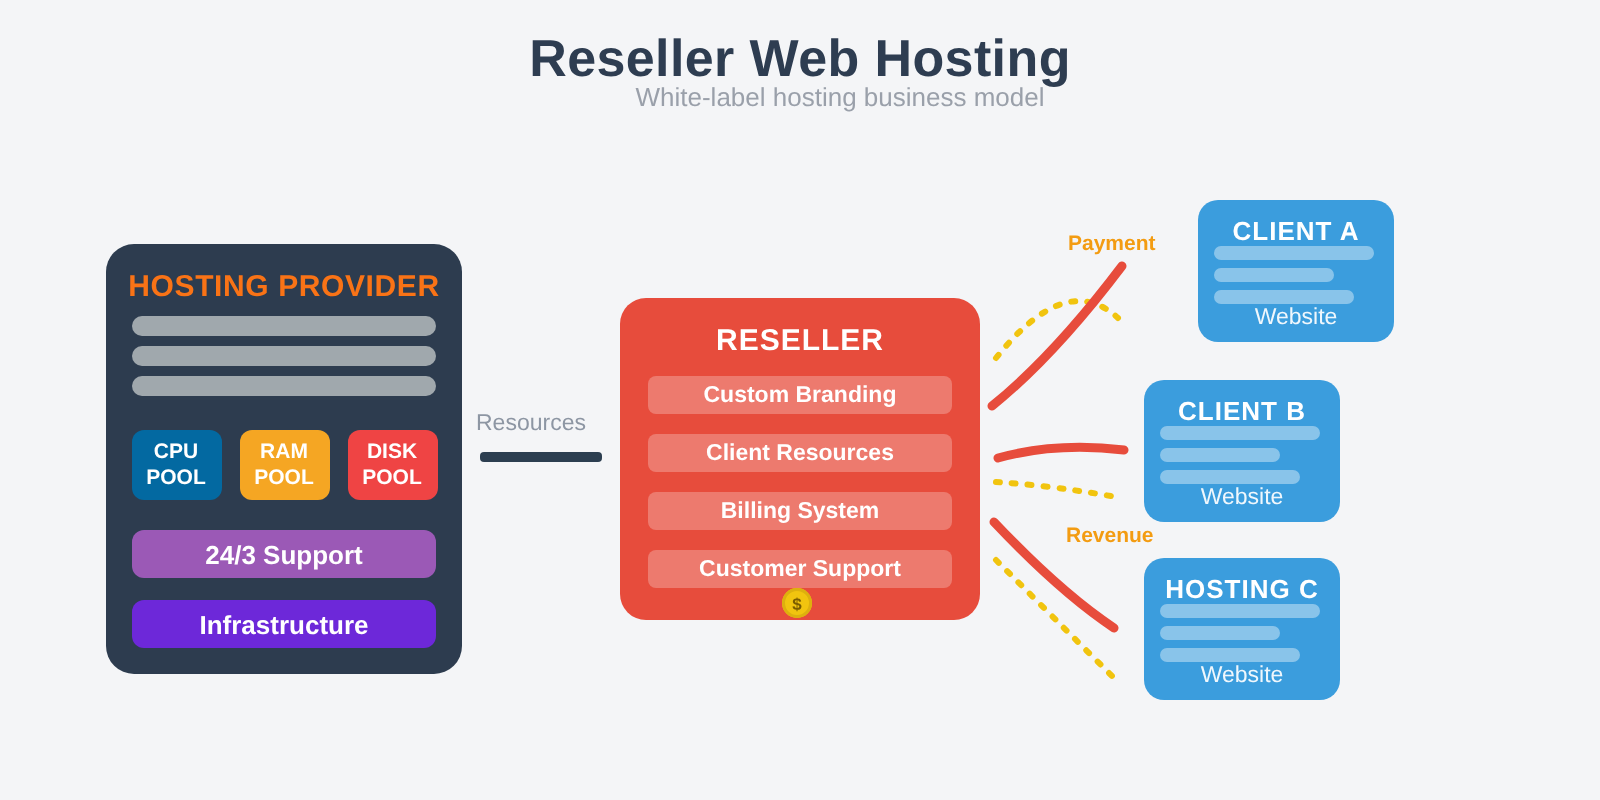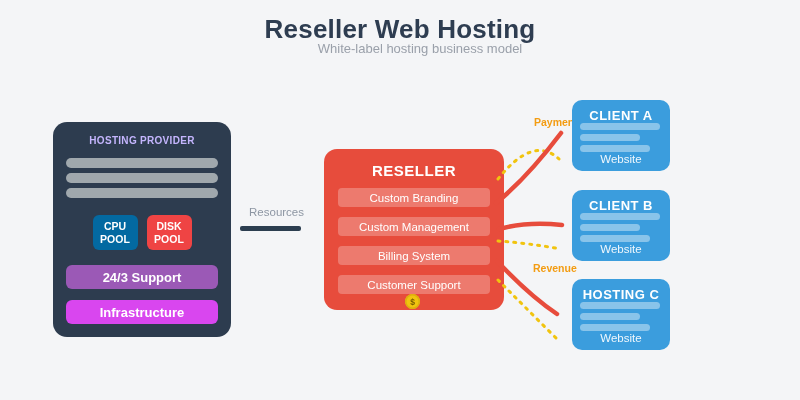--- a/index.html
+++ b/index.html
@@ -7,44 +7,44 @@
   .canvas{position:relative;width:800px;height:400px;overflow:hidden;background:#f4f5f7;padding-left:24px;}
 
   .page-title{position:absolute;top:14px;left:0;width:800px;margin:0;text-align:center;
     font-size:26px;font-weight:bold;color:#2e3d51;letter-spacing:.2px;}
   .page-subtitle{position:absolute;top:41px;left:0;width:800px;text-align:center;
     font-size:13px;color:#9aa0aa;margin-left:20px;}
 
   
   .provider{position:absolute;left:53px;top:122px;width:178px;height:215px;
     background:#2d3c4f;border-radius:14px;}
-  .provider-title{margin-top:13px;text-align:center;color:#c4b5fd;font-size:10px;
+  .provider-title{margin-top:13px;text-align:center;color:#f97316;font-size:15px;
     font-weight:bold;letter-spacing:.3px;}
   .gbar{position:absolute;left:13px;width:152px;height:10px;border-radius:5px;background:#a0a8ad;}
   .gbar.g1{top:36px}.gbar.g2{top:51px}.gbar.g3{top:66px}
   .pools{position:absolute;top:93px;left:0;width:100%;display:flex;justify-content:center;gap:9px;}
   .pool{width:45px;height:35px;border-radius:6px;display:flex;align-items:center;justify-content:center;
     text-align:center;color:#fff;font-size:10.5px;font-weight:bold;line-height:1.2;}
   .hbtn{position:absolute;left:13px;width:152px;height:24px;border-radius:6px;display:flex;
     align-items:center;justify-content:center;color:#fff;font-size:13px;font-weight:bold;}
   .hbtn.b1{top:143px}.hbtn.b2{top:178px}
 
   
-  .resources-label{position:absolute;left:238px;top:206px;width:66px;text-align:right;
+  .resources-label{position:absolute;left:238px;top:206px;width:66px;text-align:left;
     font-size:11.5px;color:#8d96a3;}
   .resources-line{position:absolute;left:240px;top:226px;width:61px;height:5px;border-radius:2px;
     background:#2c3e50;}
 
   
   .reseller{position:absolute;left:310px;top:149px;width:180px;height:161px;
     background:#e74c3c;border-radius:13px;}
   .reseller-title{margin-top:13px;text-align:center;color:#fff;font-size:15px;
     font-weight:bold;letter-spacing:.5px;}
   .service{position:absolute;left:14px;width:152px;height:19px;border-radius:4px;
-    background:rgba(255,255,255,.26);color:#fff;font-size:11.5px;font-weight:400;
+    background:rgba(255,255,255,.26);color:#fff;font-size:11.5px;font-weight:700;
     display:flex;align-items:center;justify-content:center;}
   .service.s1{top:39px}.service.s2{top:68px}.service.s3{top:97px}.service.s4{top:126px}
   .coin{position:absolute;left:81px;top:145px;width:15px;height:15px;border-radius:50%;
     background:#f1c40f;box-shadow:inset 0 0 0 1.5px #ddb00e;display:flex;align-items:center;
     justify-content:center;font-size:8.5px;font-weight:bold;color:#7a5c00;}
 
   
   .client{position:absolute;left:572px;width:98px;height:71px;background:#3b9ddd;border-radius:10px;}
   .client.ca{top:100px}.client.cb{top:190px}.client.cc{top:279px}
   .client-title{margin-top:8px;text-align:center;color:#fff;font-size:13px;
@@ -70,50 +70,51 @@
   <h1 class="page-title" style="color: rgb(46, 61, 81);">Reseller Web Hosting</h1>
   <div class="page-subtitle" style="color: rgb(154, 160, 170);">White-label hosting business model</div>
 
   <section class="provider" style="background: rgb(45, 60, 79);">
     <div class="provider-title">HOSTING PROVIDER</div>
     <div class="gbar g1" style="background: rgb(160, 168, 173);"></div>
     <div class="gbar g2" style="background: rgb(160, 168, 173);"></div>
     <div class="gbar g3" style="background: rgb(160, 168, 173);"></div>
     <div class="pools">
       <div class="pool" style="background: #0369a1;">CPU POOL</div>
+      <div class="pool" style="background: rgb(245, 166, 35);">RAM POOL</div>
       <div class="pool" style="background: #ef4444;">DISK POOL</div>
     </div>
     <div class="hbtn b1" style="background: rgb(155, 89, 182);">24/3 Support</div>
-    <div class="hbtn b2" style="background: #d946ef;">Infrastructure</div>
+    <div class="hbtn b2" style="background: #6d28d9;">Infrastructure</div>
   </section>
 
   <div class="resources-label">Resources</div>
   <div class="resources-line" style="background: rgb(44, 62, 80);"></div>
 
-  <section class="reseller" style="background: rgb(231, 76, 60); margin-left: 14px;">
+  <section class="reseller" style="background: rgb(231, 76, 60);">
     <div class="reseller-title">RESELLER</div>
     <div class="service s1">Custom Branding</div>
-    <div class="service s2">Custom Management</div>
+    <div class="service s2">Client Resources</div>
     <div class="service s4">Customer Support</div>
     <div class="service s3">Billing System</div>
     <div class="coin" style="background: rgb(241, 196, 15);">$</div>
   </section>
 
   <svg class="flows" viewBox="0 0 800 400">
     <path class="flow-yellow" d="M498 179 Q533 135 559 159" style="stroke: rgb(241, 196, 15);"></path>
     <path class="flow-red" d="M496 203 Q527 178 561 133" style="stroke: rgb(231, 76, 60);"></path>
     <path class="flow-red" d="M499 229 Q528 221 562 225" style="stroke: rgb(231, 76, 60);"></path>
     <path class="flow-yellow" d="M498 241 Q528 243 561 249" style="stroke: rgb(241, 196, 15);"></path>
     <path class="flow-red" d="M497 261 Q530 296 557 314" style="stroke: rgb(231, 76, 60);"></path>
     <path class="flow-yellow" d="M498 280 Q527 309 558 340" style="stroke: rgb(241, 196, 15);"></path>
   </svg>
   <div class="flow-label payment" style="color: rgb(243, 156, 18);">Payment</div>
   <div class="flow-label revenue" style="color: rgb(243, 156, 18); text-align: center;">Revenue</div>
 
-  <section class="client ca" style="background: rgb(59, 157, 221);">
+  <section class="client ca" style="background: rgb(59, 157, 221); margin-left: 27px;">
     <div class="client-title">CLIENT A</div>
     <div class="cbar r1"></div>
     <div class="cbar r2"></div>
     <div class="cbar r3"></div>
     <div class="client-caption">Website</div>
   </section>
   <section class="client cb" style="background: rgb(59, 157, 221);">
     <div class="client-title">CLIENT B</div>
     <div class="cbar r1"></div>
     <div class="cbar r2"></div>

